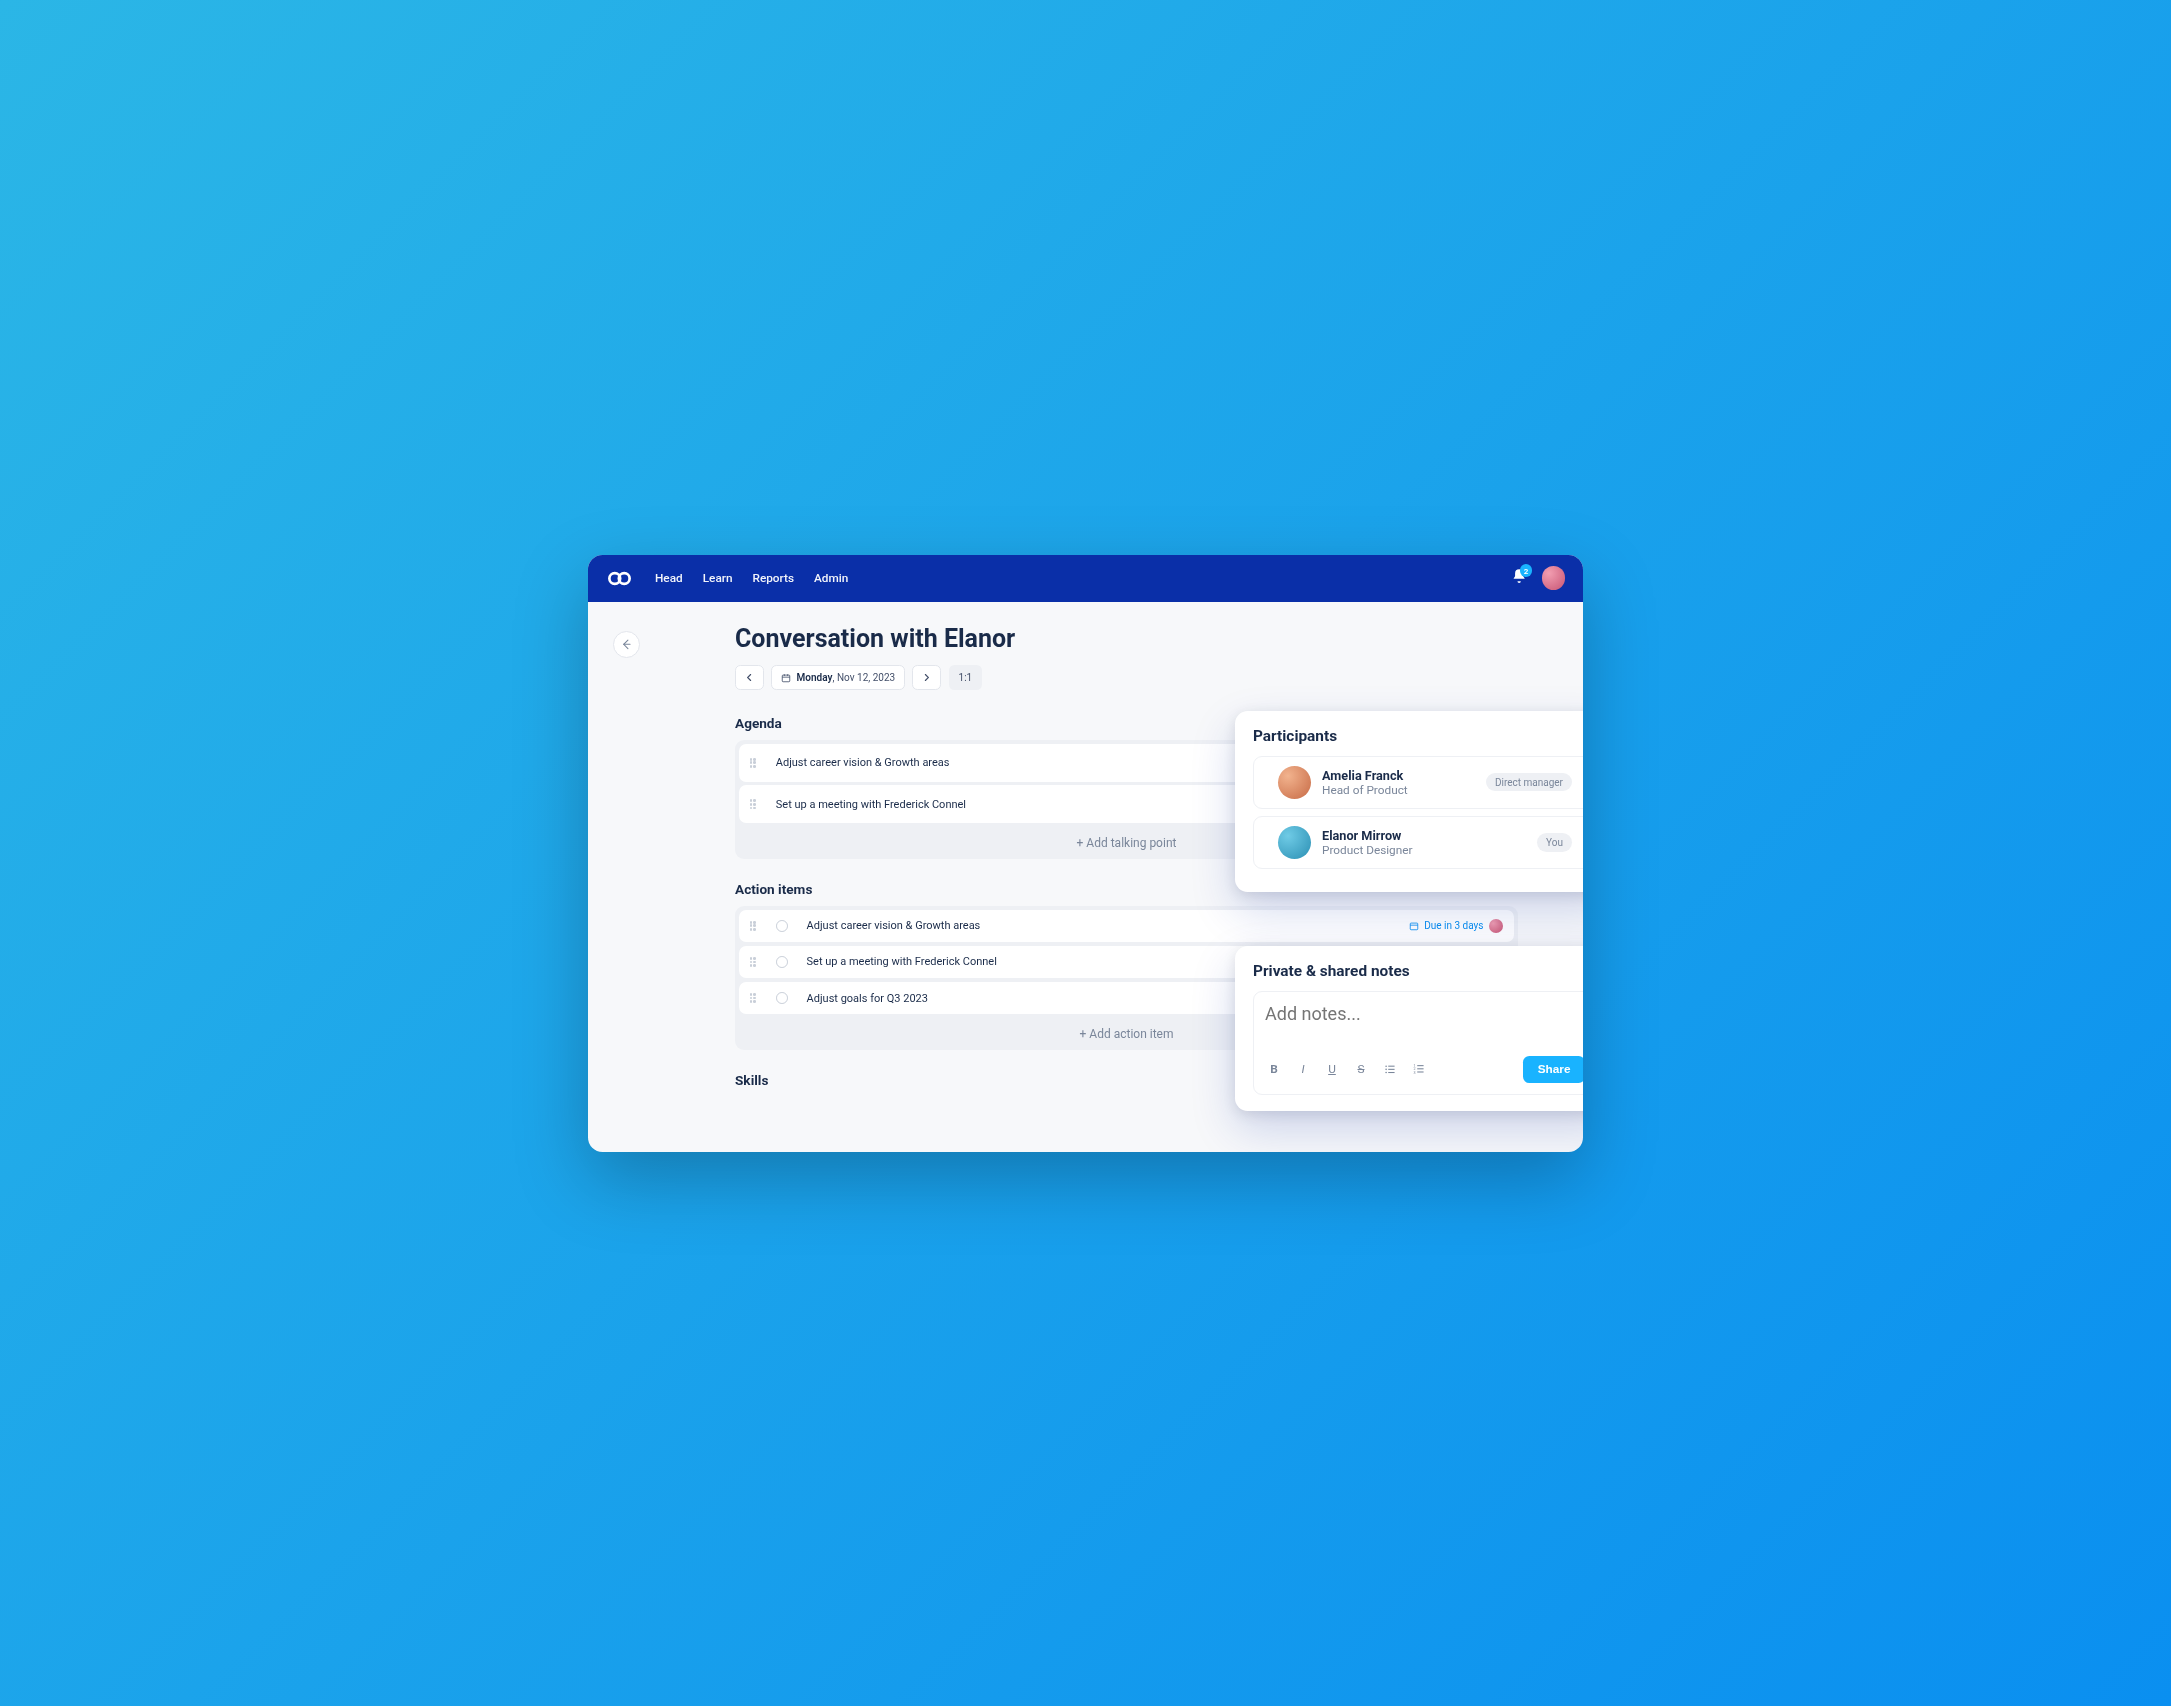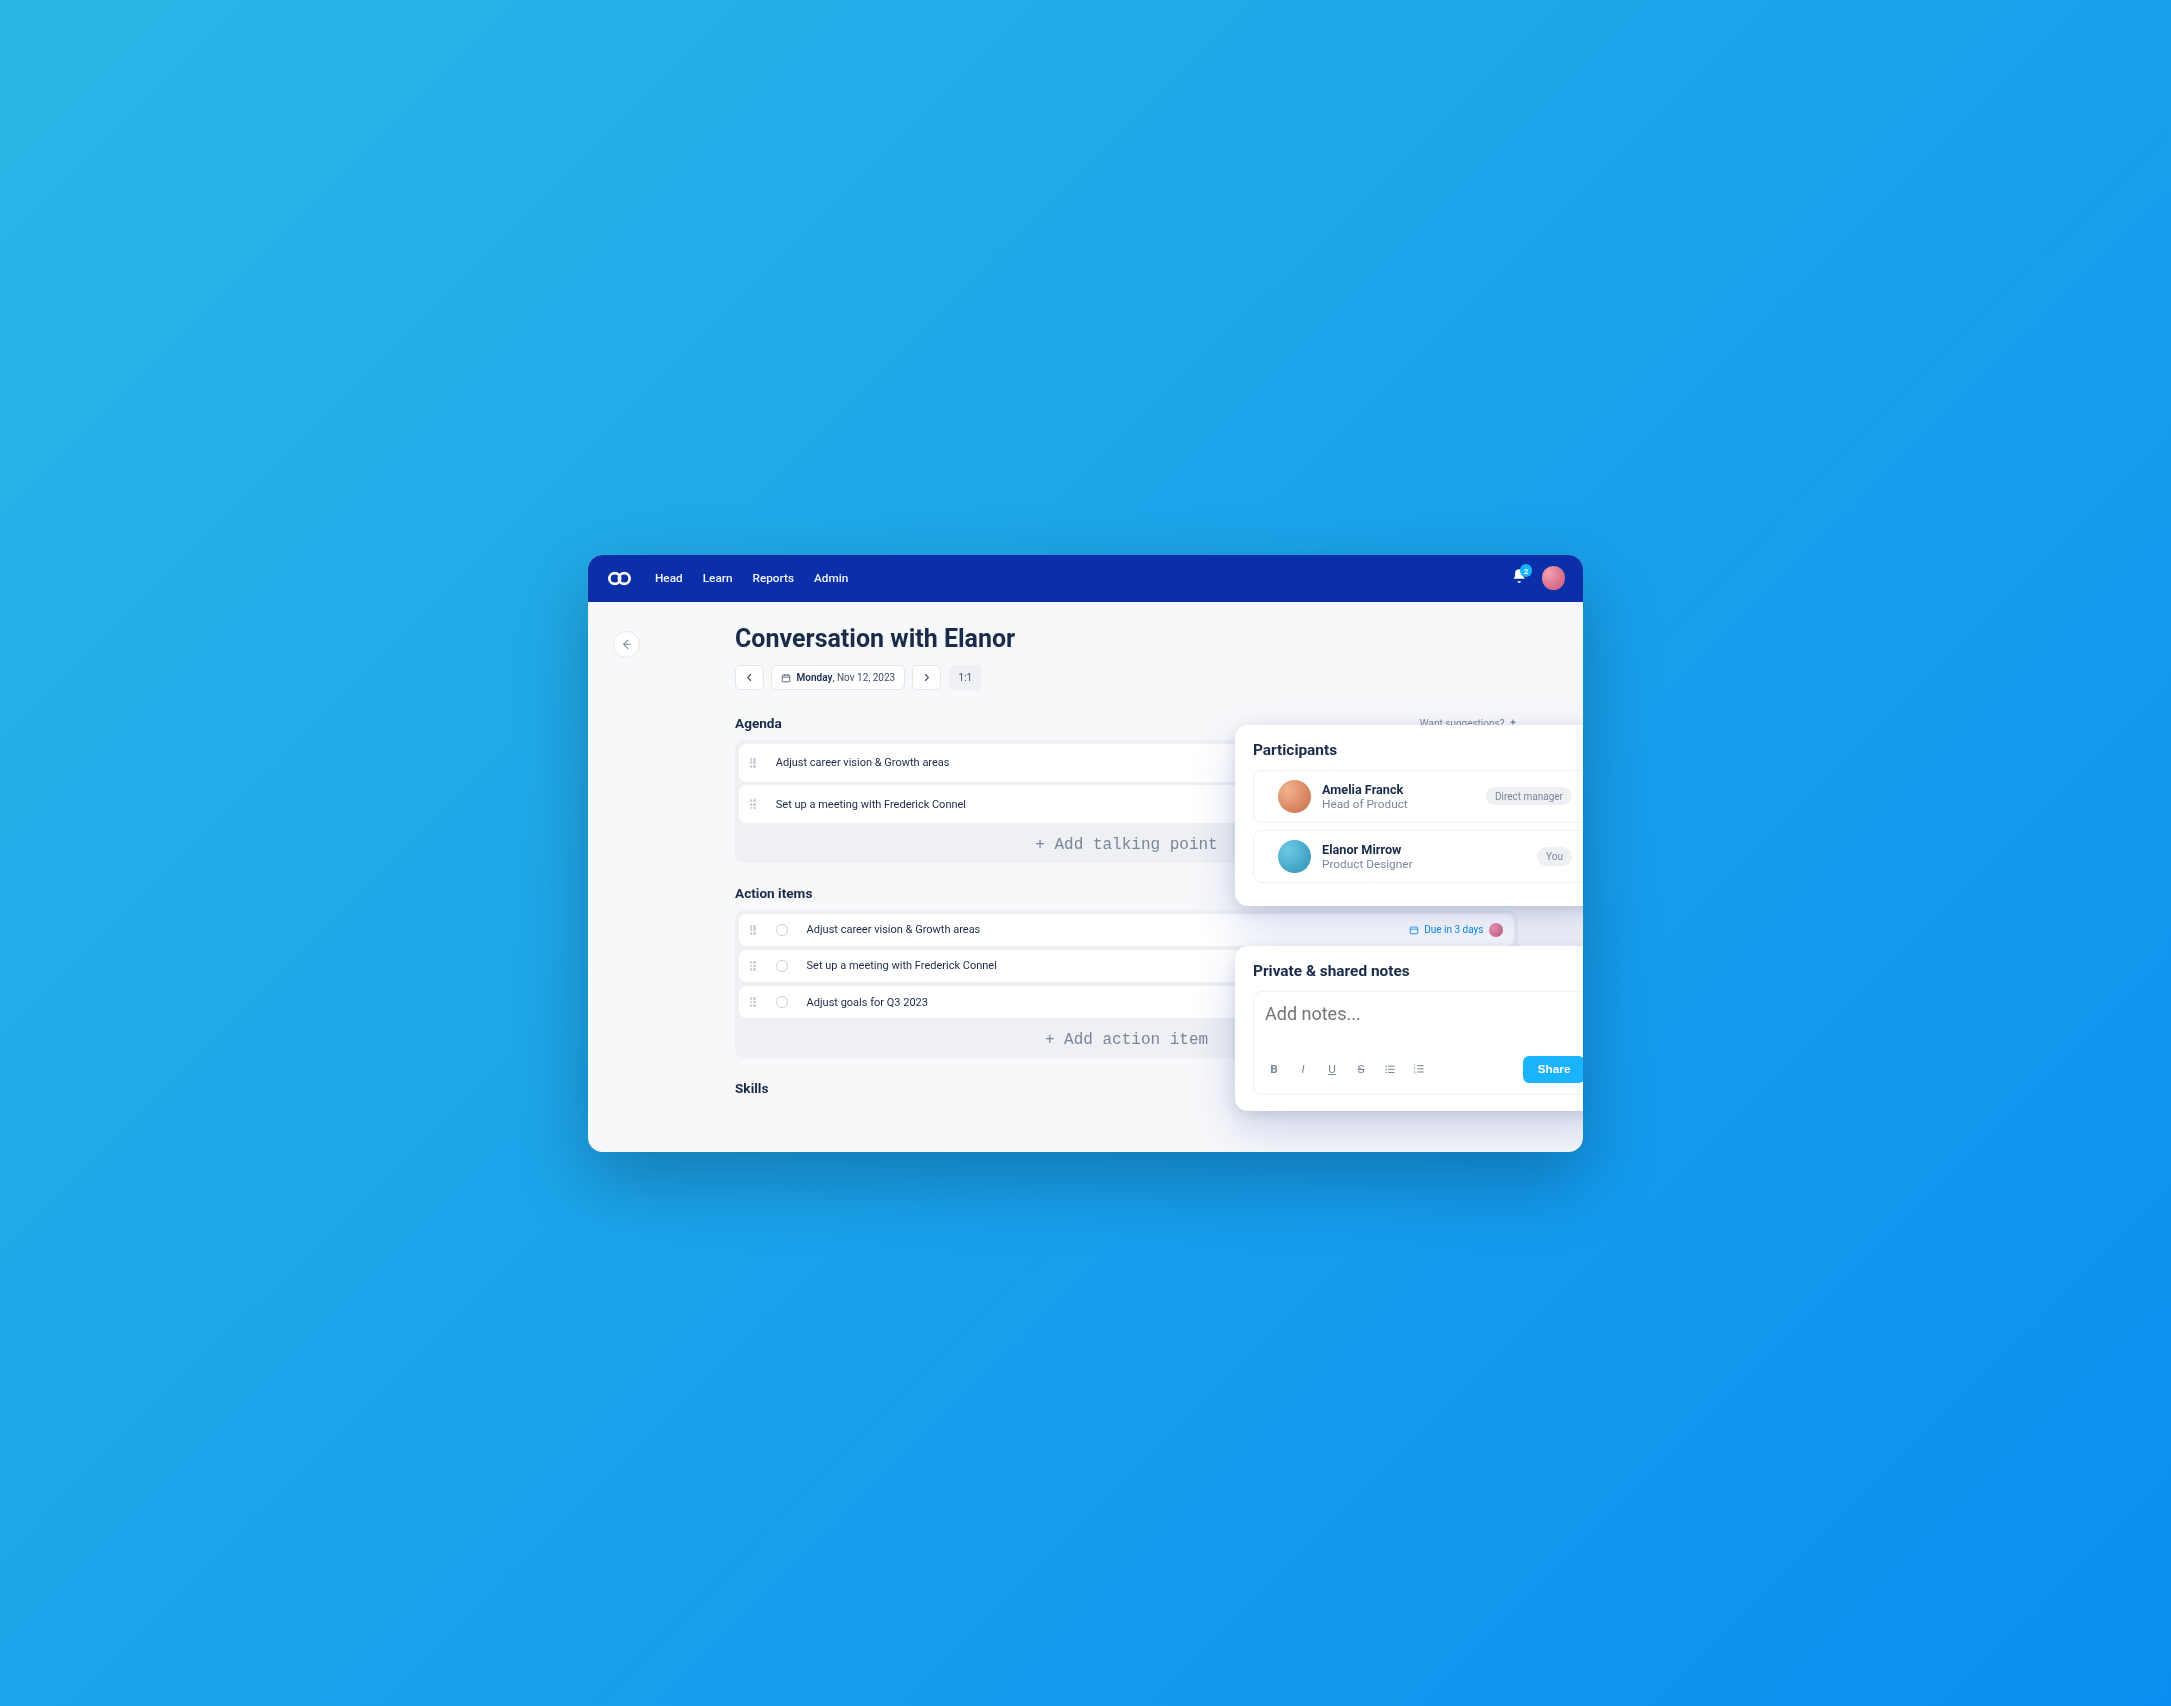--- a/index.html
+++ b/index.html
@@ -113,37 +113,36 @@
   }
   .row-text { flex: 1; }
   .row-right { display: flex; align-items: center; gap: 5.4px; font-size: 10px; color: #7a869a; }
   .due-blue { color: #0a8ff0; }
   .icon-btn-sm {
     width: 20px; height: 20px; border-radius: 10px; border: 0.9px solid #e3e6ec;
     display: inline-flex; align-items: center; justify-content: center;
     cursor: pointer; color: #7a869a; font-size: 11px;
   }
   .add-row {
-    text-align: center; padding: 9px; font-size: 16px; color: #7a869a;
+    text-align: center; padding: 9px; font-size: 12px; color: #7a869a;
     cursor: pointer;
-    font-family: Liberation Mono, monospace;
   }
   .avatars-stack { display: inline-flex; }
   .avatars-stack .avatar.sm { margin-left: -3.6px; border: 1.4px solid #fff; }
 
   
   .float-card {
     position: absolute;
     background: #fff;
     border-radius: 12.7px;
     box-shadow: 0 18px 45px rgba(10, 47, 168, 0.18), 0 3.6px 12.7px rgba(0,0,0,0.1);
     padding: 16.3px 18px;
     width: 380px;
   }
-  .float-card.participants { right: -32px; top: 123px; }
+  .float-card.participants { right: -32px; top: 109px; }
   .float-card.notes { right: -32px; top: 344px; }
   .float-title { font-size: 15.4px; font-weight: 700; color: #1a2b49; margin-bottom: 11px; }
   .participant-row {
     border: 0.9px solid #eef0f4; border-radius: 9px;
     padding: 9px 24px; display: flex; align-items: center; gap: 11px;
     margin-bottom: 7.2px;
   }
   .p-name { font-size: 12.7px; font-weight: 700; color: #1a2b49; }
   .p-role { font-size: 11.8px; color: #7a869a; }
   .p-tag {

